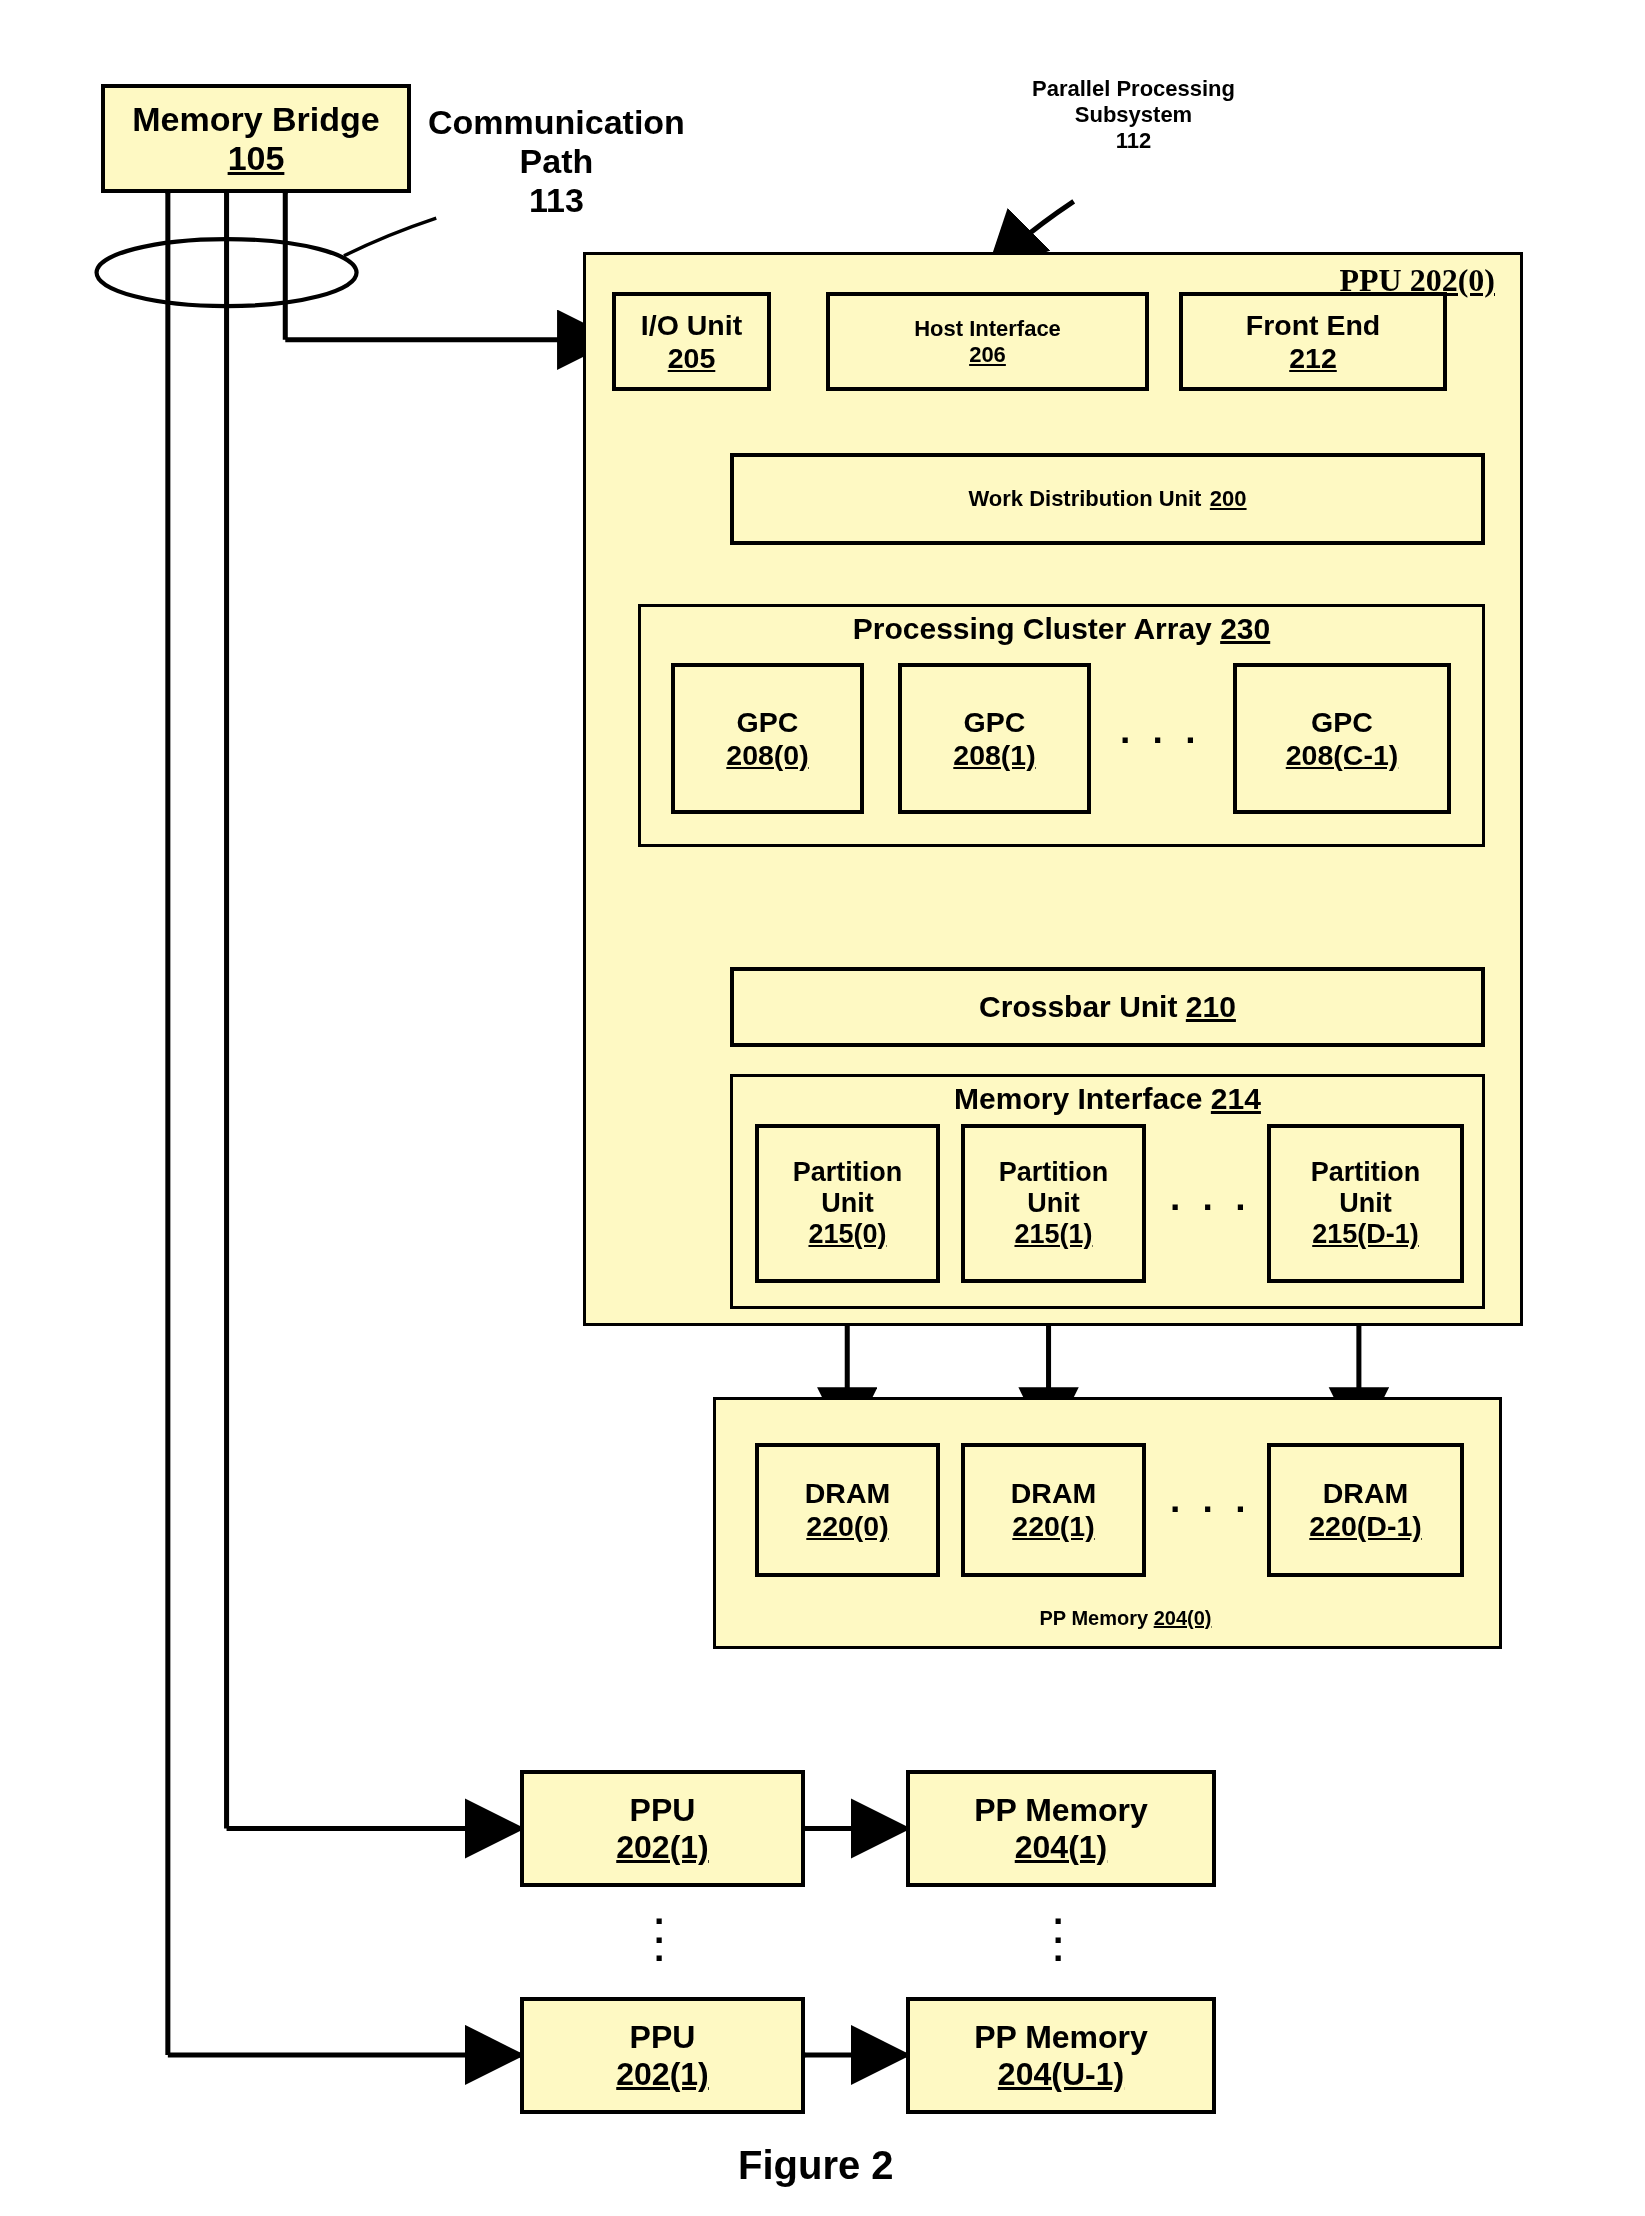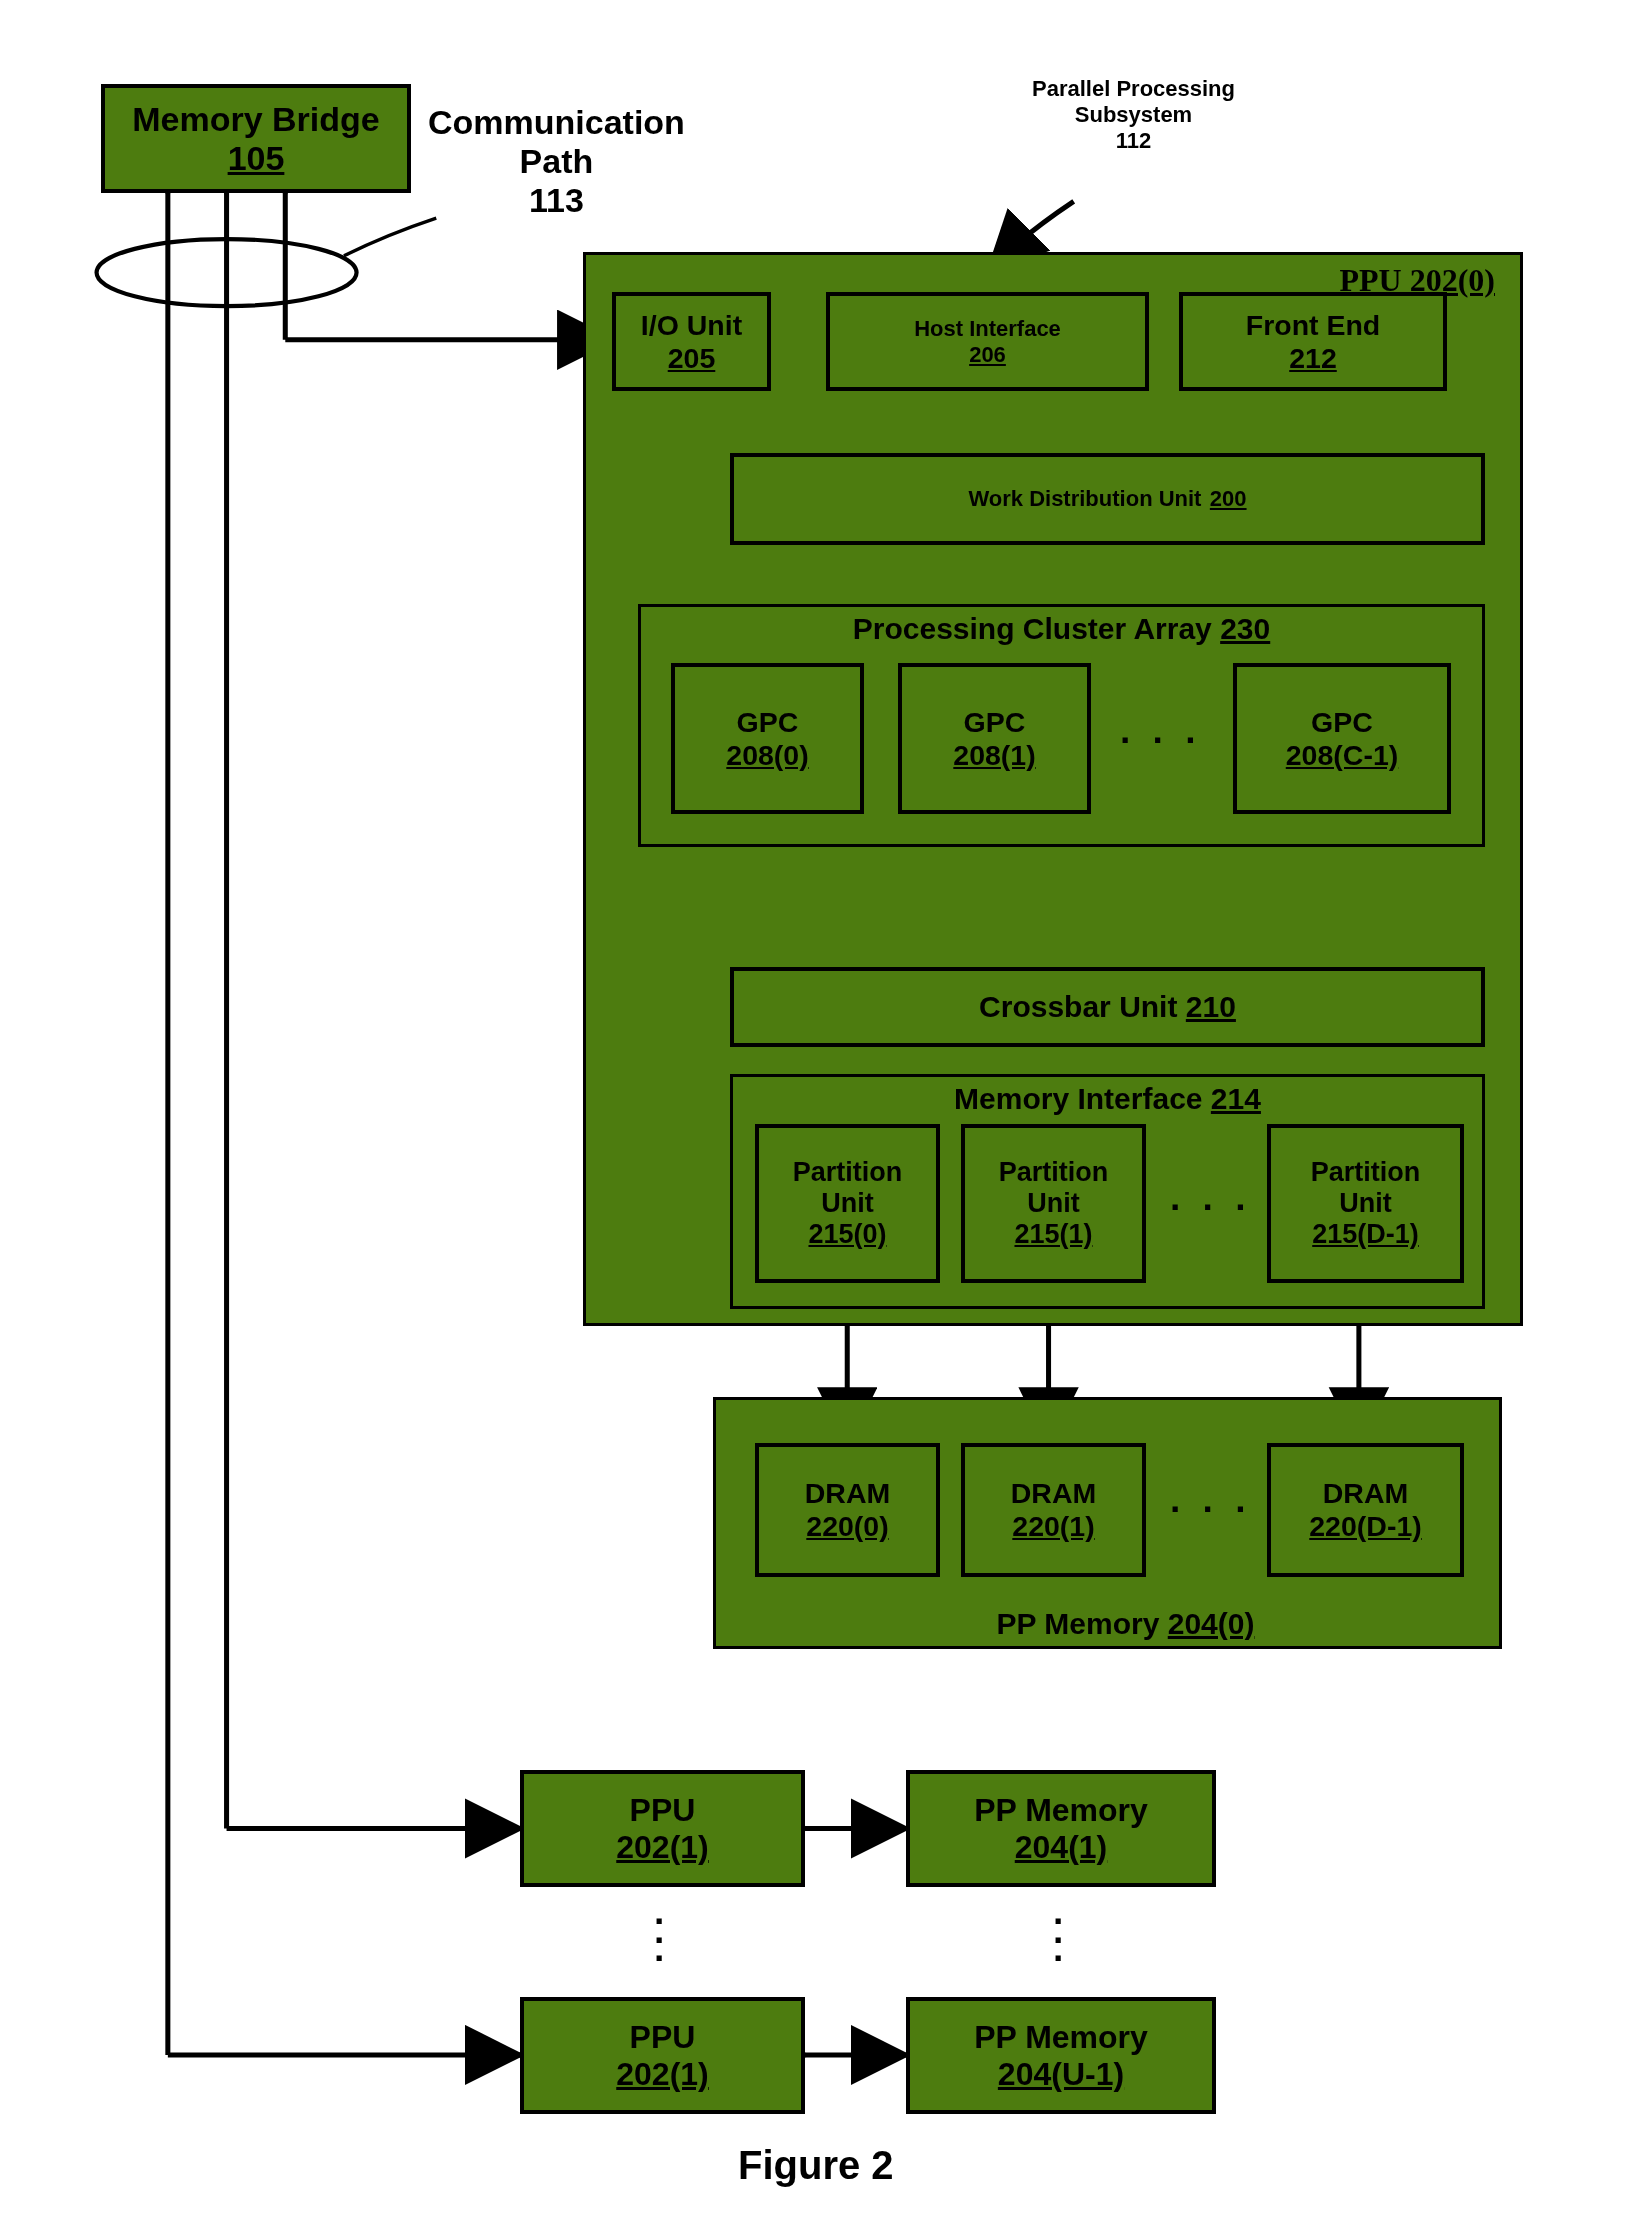--- a/index.html
+++ b/index.html
@@ -8,21 +8,21 @@
     padding: 0;
     background: #fff;
     font-family: Arial, Helvetica, sans-serif;
     width: 1645px;
     height: 2216px;
     position: relative;
   }
   .box {
     position: absolute;
     border: 4.2px solid #000;
-    background: #4d7c0f;
+    background: #fef9c3;
     display: flex;
     flex-direction: column;
     align-items: center;
     justify-content: center;
     text-align: center;
     font-weight: bold;
   }
   .box-thin { border-width: 3.4px; }
   .label {
     position: absolute;
@@ -190,21 +190,21 @@
   <div class="underline">215(1)</div>
 </div>
 <div class="ellipsis" style="left:1170px;top:1187px;">· · ·</div>
 <div class="box" style="left:1267px;top:1124px;width:197px;height:159px;font-size:27px;">
   <div>Partition</div>
   <div>Unit</div>
   <div class="underline">215(D-1)</div>
 </div>
 
 <div class="box box-thin" style="left:713px;top:1397px;width:789px;height:252px;justify-content:flex-end;">
-  <div class="label" style="position:relative;bottom:5px;font-size:30px;margin-left:36px;">
+  <div class="label" style="position:relative;bottom:16px;font-size:20px;margin-left:36px;">
     <span>PP Memory</span>&nbsp;<span class="underline">204(0)</span>
   </div>
 </div>
 
 <div class="box" style="left:755px;top:1443px;width:185px;height:134px;font-size:28.5px;">
   <div>DRAM</div>
   <div class="underline">220(0)</div>
 </div>
 <div class="box" style="left:961px;top:1443px;width:185px;height:134px;font-size:28.5px;">
   <div>DRAM</div>

